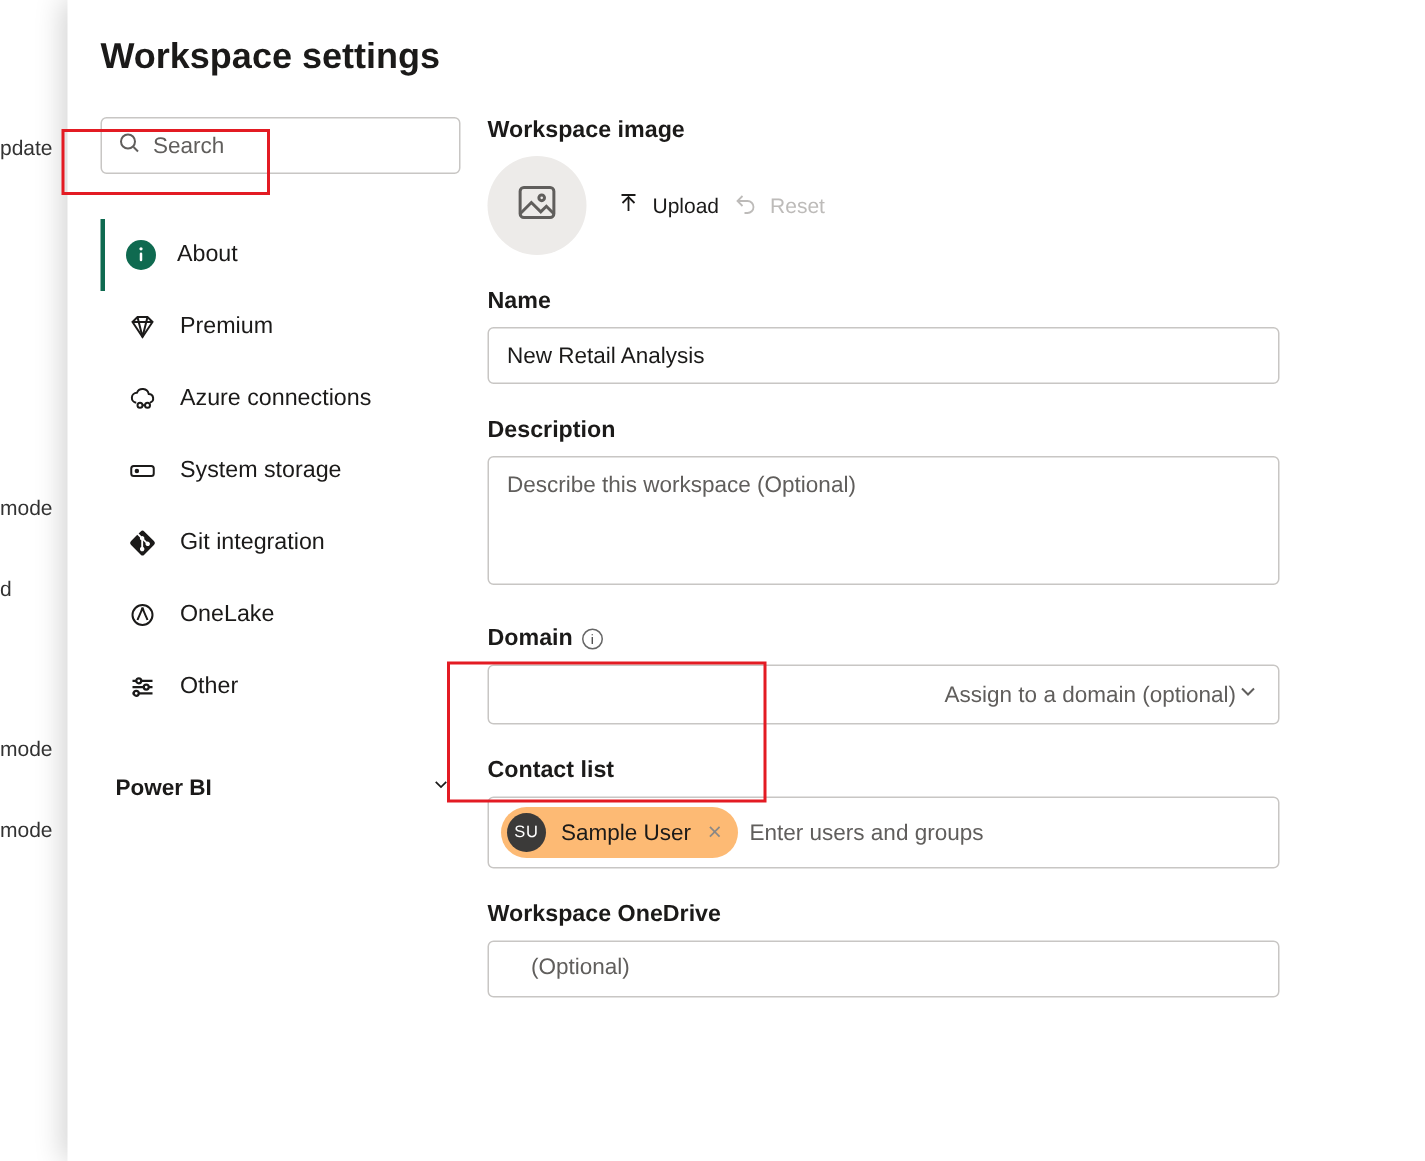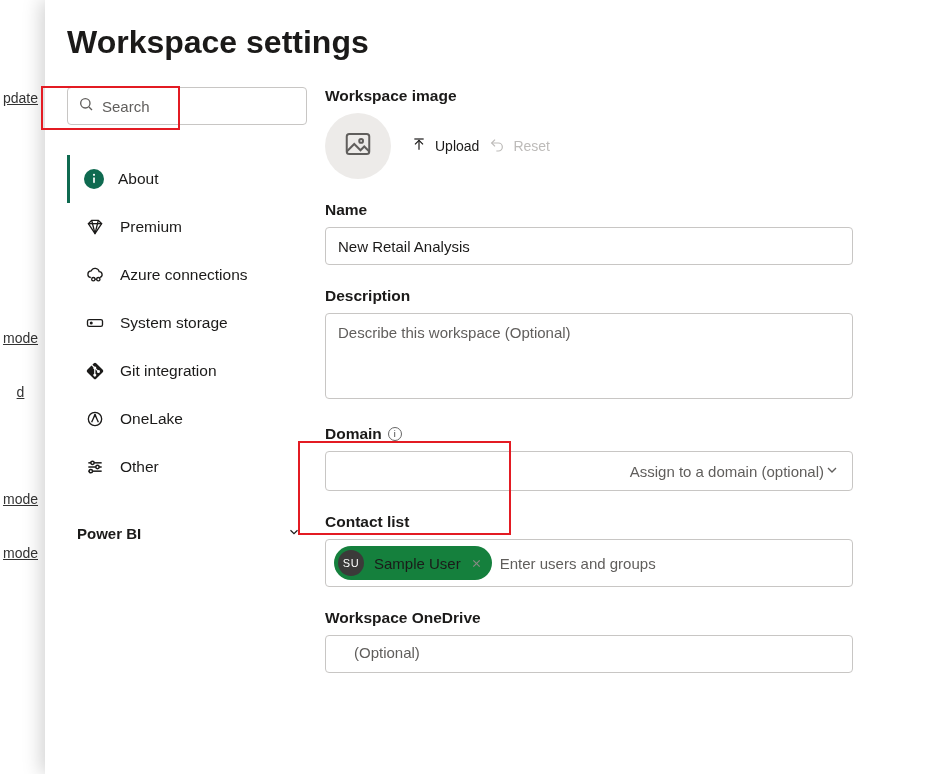--- a/index.html
+++ b/index.html
@@ -1,23 +1,23 @@
 <!DOCTYPE html>
 <html><head>
 <meta charset="utf-8">
 <style>
   * { box-sizing: border-box; margin: 0; padding: 0; }
   html, body { width: 950px; height: 774px; font-family: "Segoe UI", Arial, sans-serif; color:#1b1a19; background:#fff; overflow:hidden; }
   
   .bg-strip { position:absolute; left:0; top:0; width:45px; height:774px; color:#333; font-size:14px; }
-  .bg-strip div { position:absolute; left:0; right:0; text-align:center; padding-right:4px;text-decoration:underline; }
+  .bg-strip div { position:absolute; left:0; right:0; text-align:left; padding-right:4px; }
 
   .panel { position:absolute; left:45px; top:0; width:905px; height:774px; background:#fff; box-shadow:-4px 0 18px rgba(0,0,0,.18); padding:24px 22px 0 22px; }
 
-  .page-title { font-size:32px; font-weight:700; margin-bottom:26px; }
+  .page-title { font-size:24px; font-weight:700; margin-bottom:26px; }
 
   .layout { display:flex; }
   .sidebar { width:240px; flex:none; }
   .main { flex:1; padding-left:18px; }
 
   .search-box { display:flex; align-items:center; gap:8px; height:38px; border:1px solid #c8c6c4; border-radius:4px; padding:0 10px; margin-bottom:30px; }
   .search-box input { border:none; outline:none; flex:1; font-size:15px; color:#605e5c; background:transparent; }
   .search-box svg { width:16px; height:16px; color:#605e5c; }
 
   .nav-item { display:flex; align-items:center; gap:14px; height:48px; padding:0 0 0 14px; cursor:pointer; font-size:15.5px; color:#1b1a19; border-left:3px solid transparent; }
@@ -44,21 +44,21 @@
 
   .ws-image-row { display:flex; align-items:center; gap:20px; }
   .img-placeholder { width:66px; height:66px; border-radius:50%; background:#edebe9; display:flex; align-items:center; justify-content:center; }
   .img-placeholder svg { width:30px; height:30px; color:#605e5c; }
   .img-actions { display:flex; flex-direction:row; gap:10px; font-size:14px; }
   .img-action { display:flex; align-items:center; gap:8px; cursor:pointer; color:#1b1a19; }
   .img-action.disabled { color:#bdbbb9; cursor:default; }
   .img-action svg { width:16px; height:16px; }
 
   .chip-input { min-height:48px; padding:6px 8px; display:flex; align-items:center; gap:8px; flex-wrap:wrap; }
-  .chip { display:flex; align-items:center; gap:10px; background:#15803d; border-radius:20px; padding:4px 10px 4px 4px; font-size:15px; }
+  .chip { display:flex; align-items:center; gap:10px; background:#fdba74; border-radius:20px; padding:4px 10px 4px 4px; font-size:15px; }
   .chip .avatar { width:26px; height:26px; border-radius:50%; background:#3b3a39; color:#fff; font-size:11px; display:flex; align-items:center; justify-content:center; letter-spacing:.5px; }
   .chip .x { cursor:pointer; color:#8a8886; }
   .chip .x svg{ width:11px; height:11px; }
   .chip-input input { border:none; outline:none; flex:1; font-size:15px; color:#605e5c; min-width:180px; background:transparent; }
 
   .onedrive-input { height:38px; padding:0 12px 4px 28px; color:#605e5c; display:flex; align-items:center; }
 
   ::placeholder { color:#605e5c; }
 </style>
 </head>

